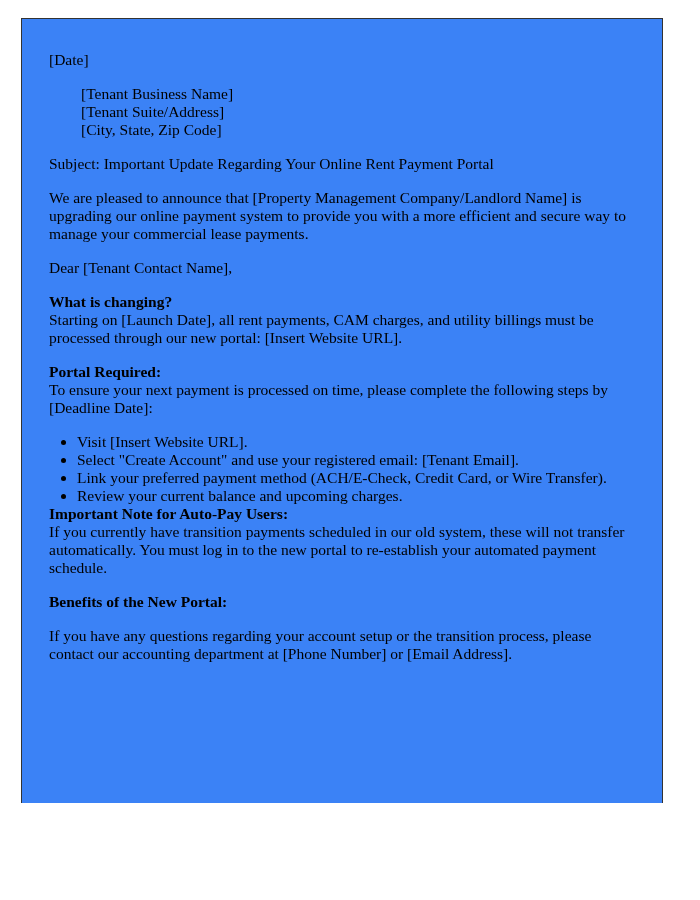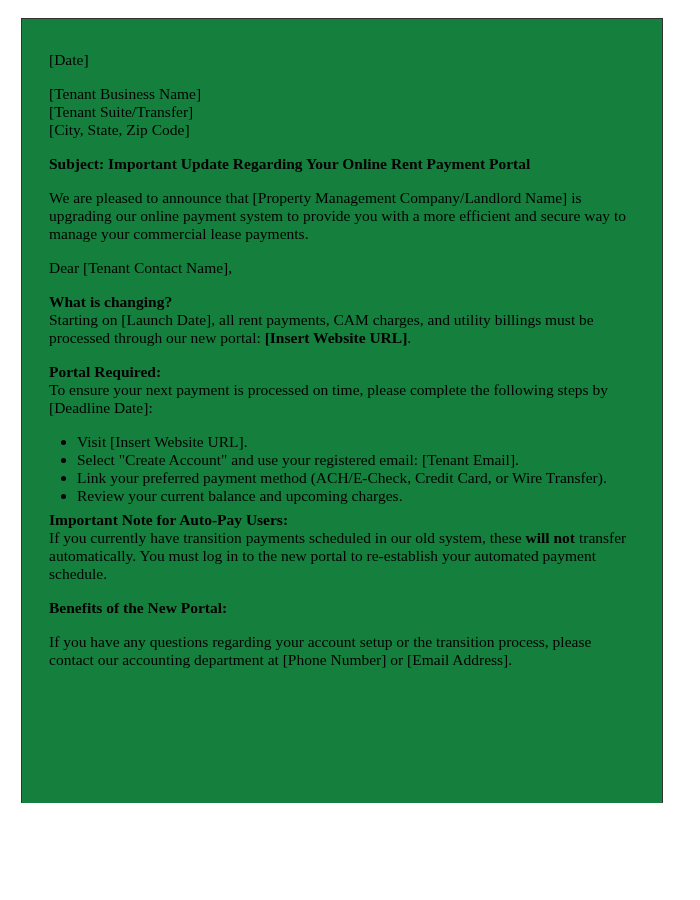--- a/index.html
+++ b/index.html
@@ -20,57 +20,57 @@
     position: absolute;
     left: 21px;
     top: 18px;
     width: 642px;
     height: 785px;
     box-sizing: border-box;
     border: 1px solid #333333;
     border-bottom: none;
     padding: 32px 27px 0 27px;
     overflow: hidden;
-    background: #15803d;
+    background: #3b82f6;
   }
   .para {
     margin: 0 0 16px 0;
   }
   .bold {
-    font-weight: bold;
+    font-weight: normal;
   }
   .block-head {
     display: block;
     font-weight: bold;
-    margin-top: 6px;
   }
   ul.bullet-list {
     margin: 0 0;
     padding-left: 28px;
     list-style-type: disc;
   }
   ul.bullet-list li {
     margin: 0;
     padding: 0;
     line-height: 18px;
   }
   .addr-line {
     line-height: 18px;
+    margin-left: 32px;
   }
 </style>
 </head>
 <body>
 
 <div class="letter-box">
 
   <p class="para">[Date]</p>
 
   <div class="para">
       <div class="addr-line">[Tenant Business Name]</div>
-      <div class="addr-line">[Tenant Suite/Transfer]</div>
+      <div class="addr-line">[Tenant Suite/Address]</div>
       <div class="addr-line">[City, State, Zip Code]</div>
     </div>
 
   <p class="para bold">Subject: Important Update Regarding Your Online Rent Payment Portal</p>
 
   <p class="para">We are pleased to announce that [Property Management Company/Landlord Name] is upgrading our online payment system to provide you with a more efficient and secure way to manage your commercial lease payments.</p>
 
   <p class="para">Dear [Tenant Contact Name],</p>
 
   <p class="para">

